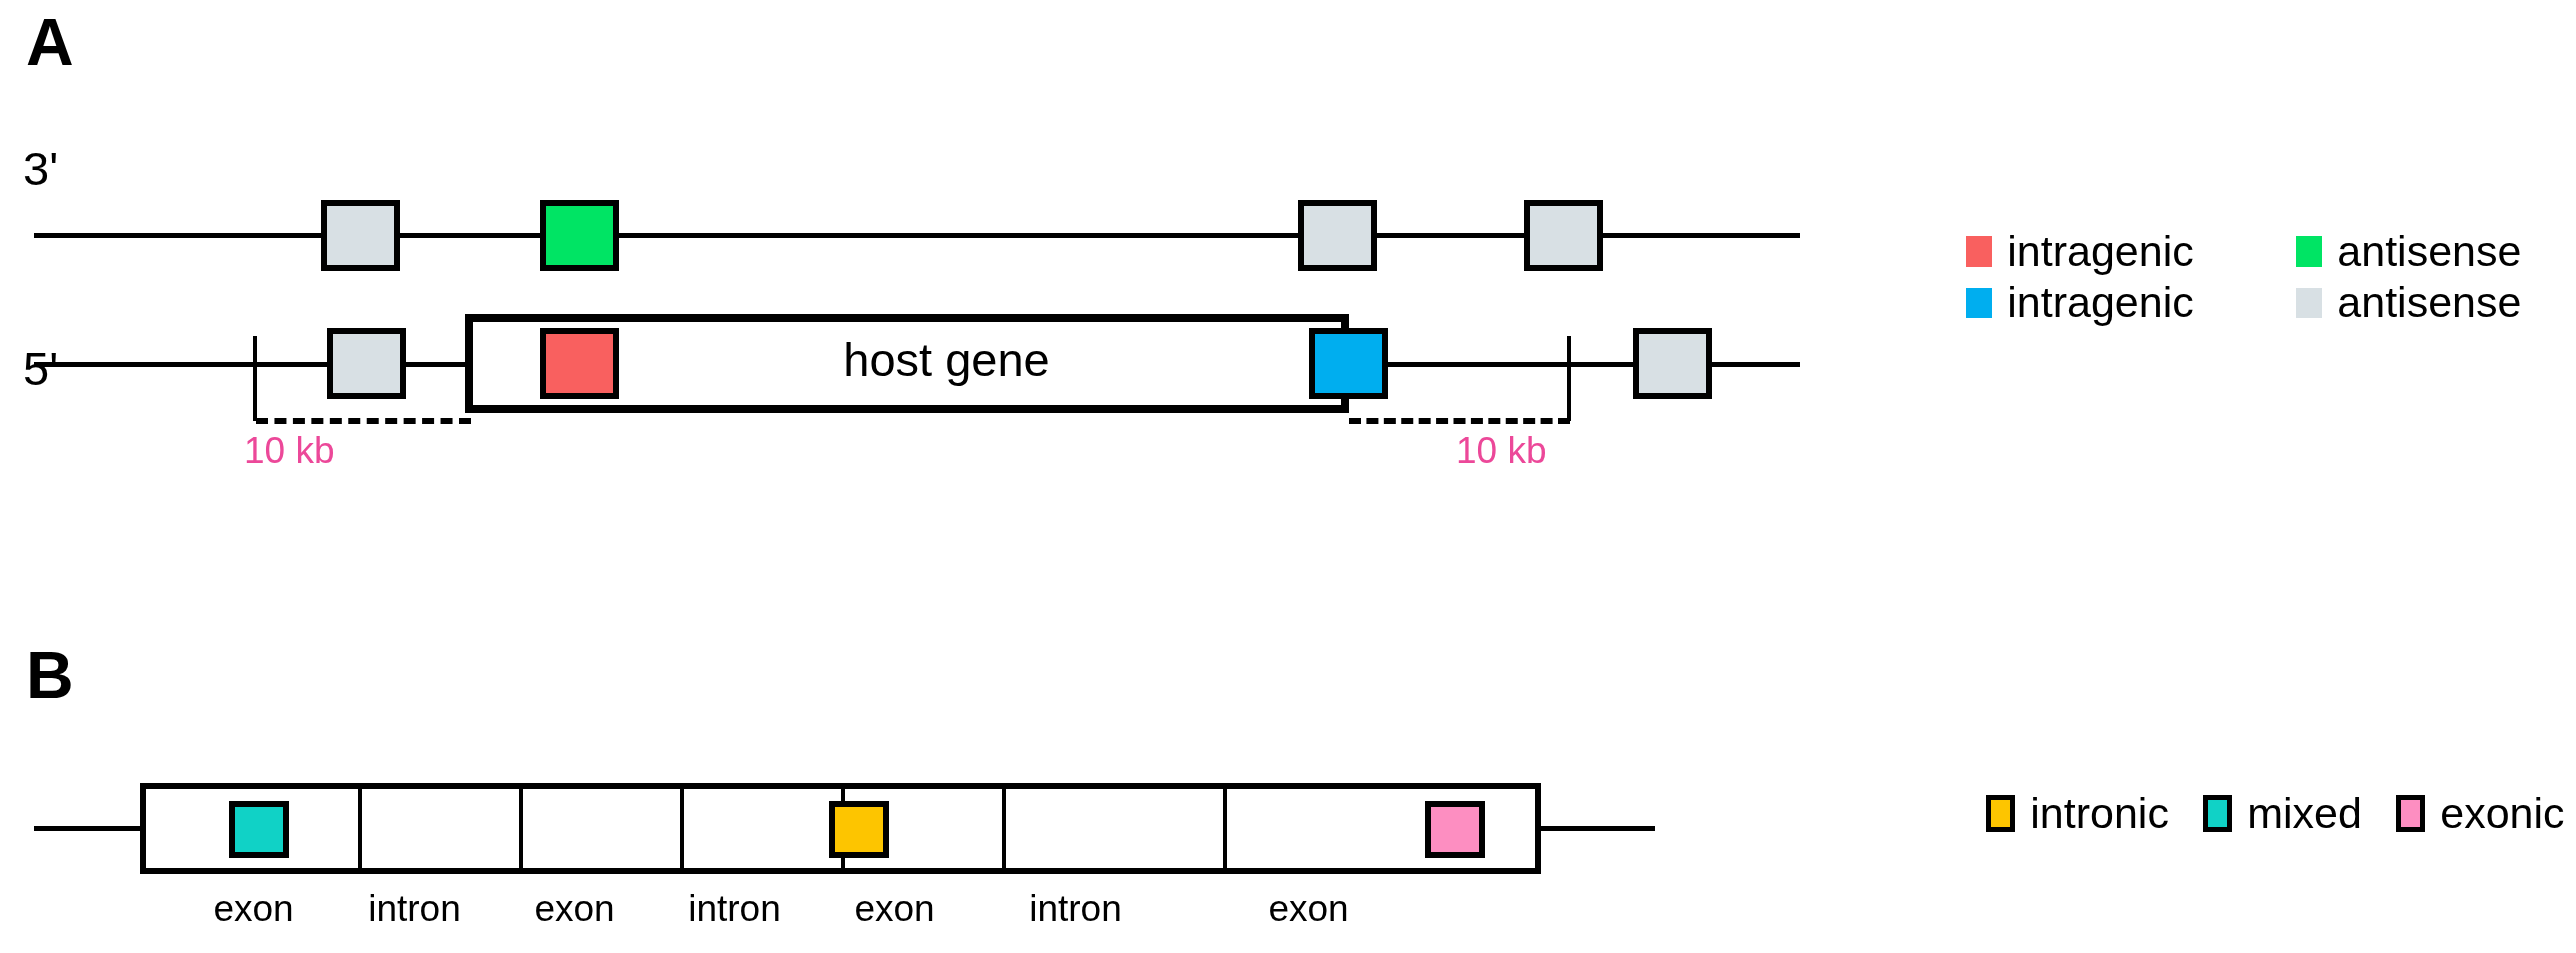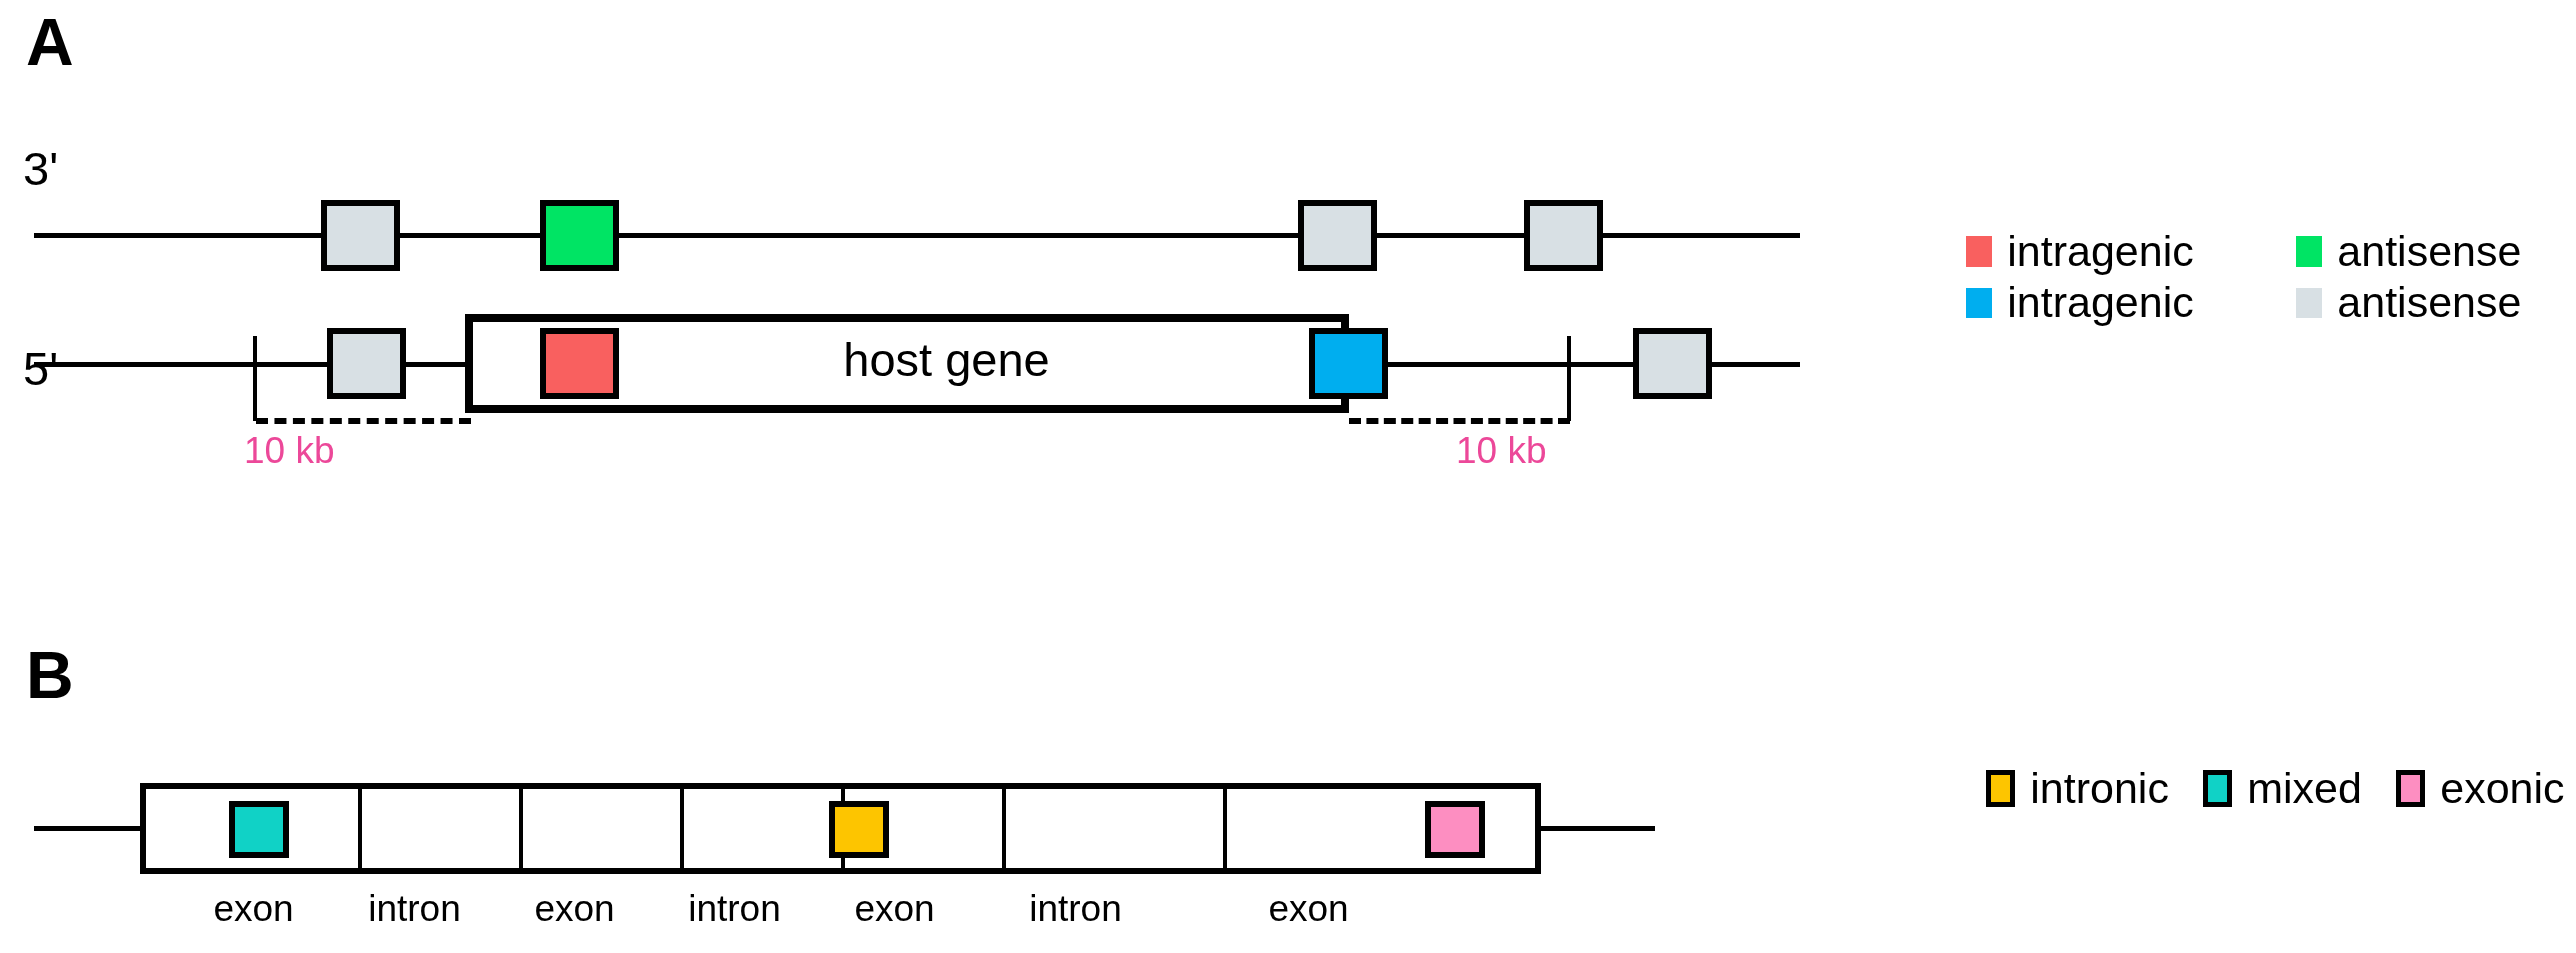--- a/index.html
+++ b/index.html
@@ -119,21 +119,21 @@
     color: #000;
     text-align: center;
     white-space: nowrap;
   }
 
   
   .legend {
     position: absolute;
   }
   #legend-a { left: 1966px; top: 229px; }
-  #legend-b { left: 1966px; top: 766px; padding-left: 20px; }
+  #legend-b { left: 1966px; top: 791px; padding-left: 20px; }
 
   .legend-row { display: flex; align-items: center; }
   #legend-a .legend-row { margin-bottom: 6.1px; }
 
   .legend-item {
     display: flex;
     align-items: center;
     white-space: nowrap;
   }
   #legend-a .legend-item { width: 330px; }

